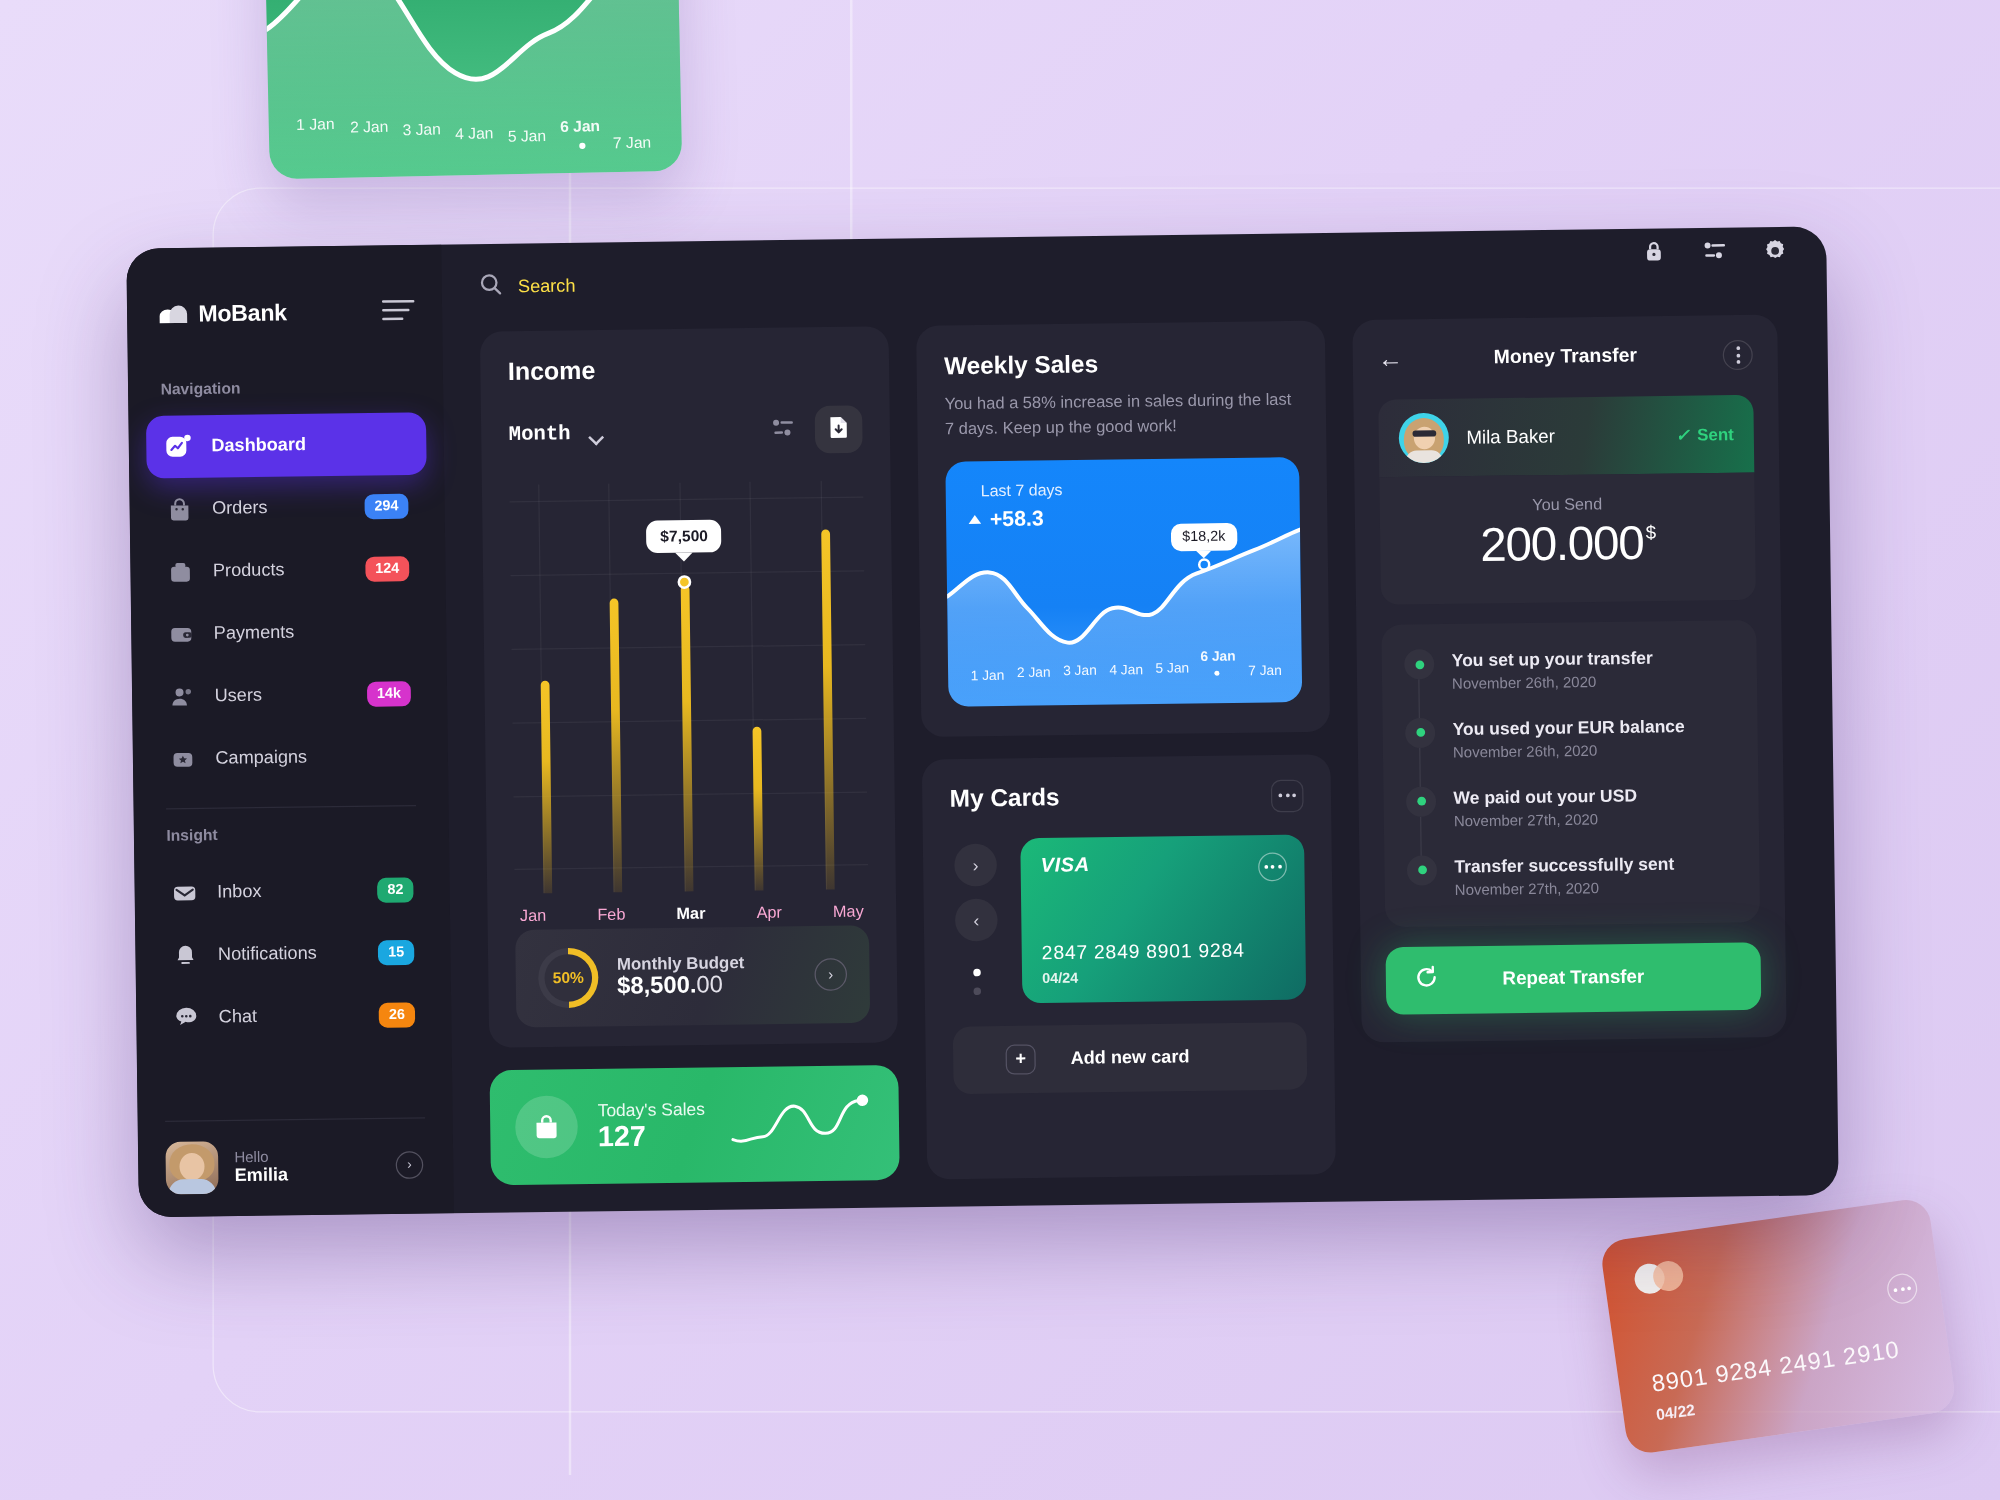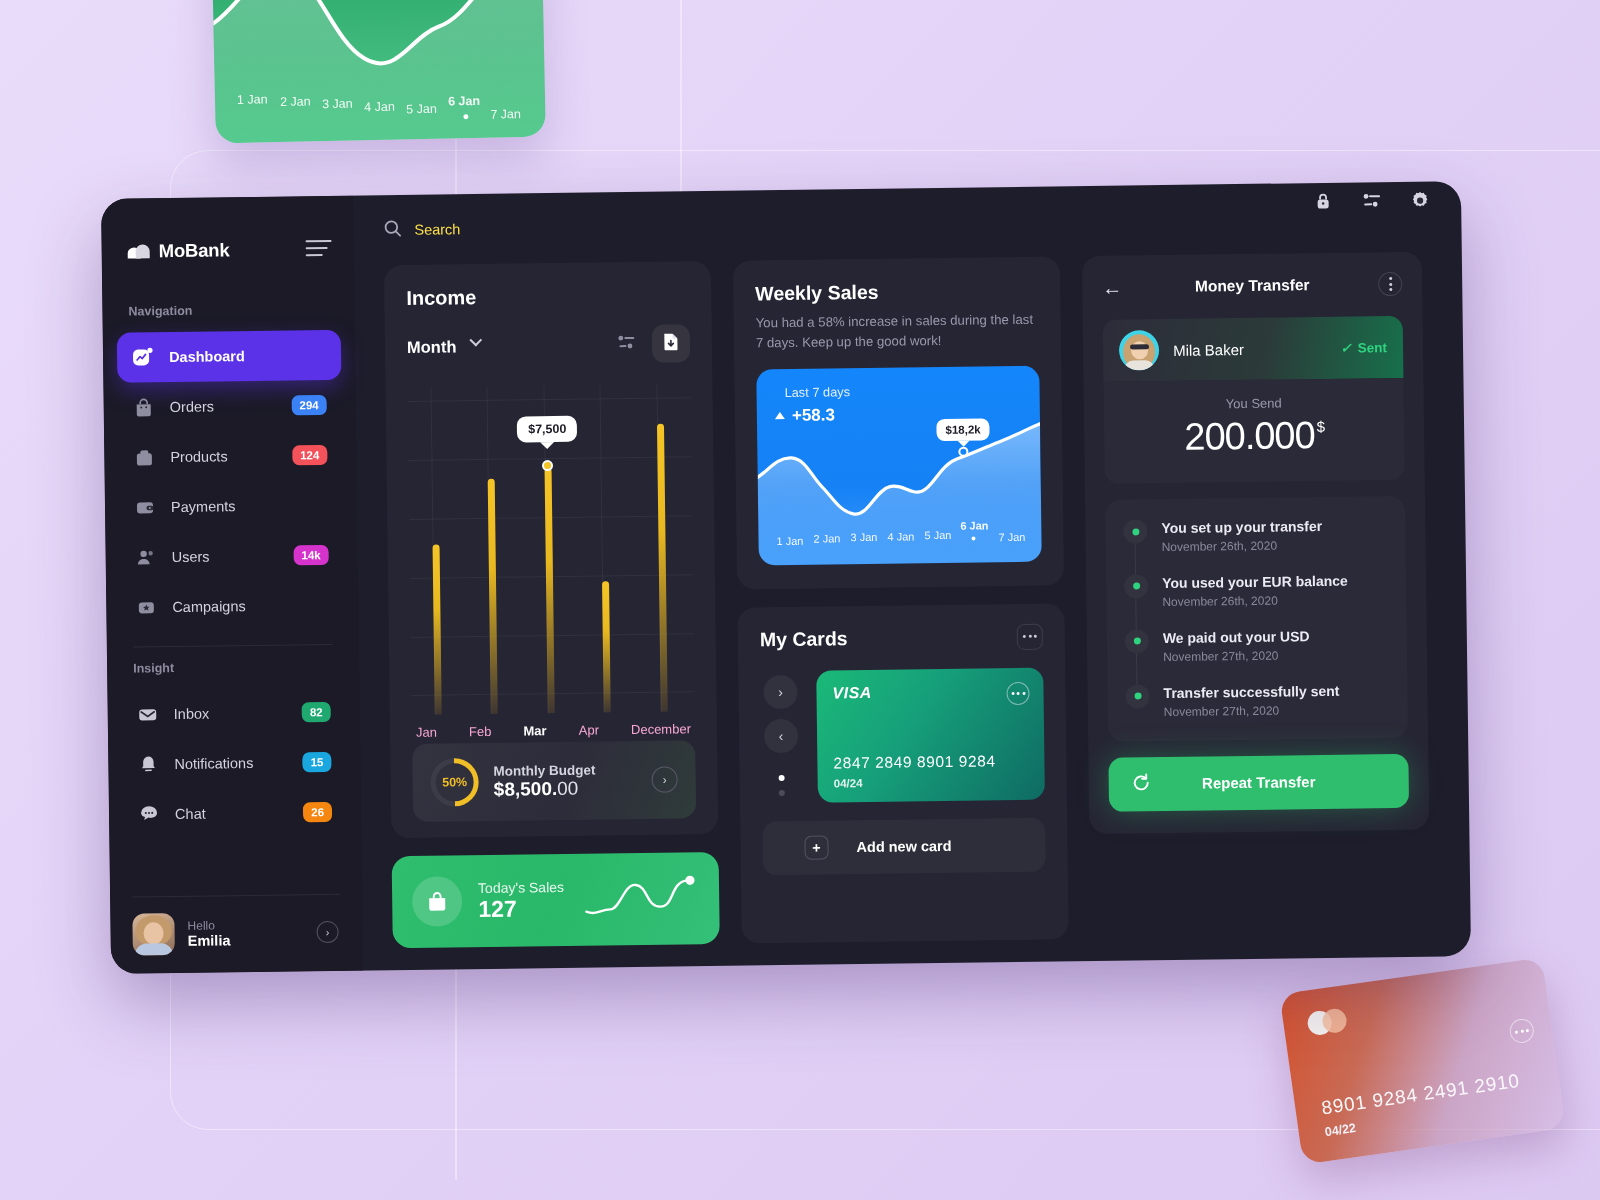--- a/index.html
+++ b/index.html
@@ -121,21 +121,21 @@
   .col-1 { width: 327px; }
   .col-2 { width: 327px; }
   .col-3 { width: 340px; }
 
   .card { background: #262534; border-radius: 18px; }
 
   
   .income { padding: 22px 22px 16px 22px; flex: 1; display: flex; flex-direction: column; min-height: 0; }
   .income-title { color: #fff; font-size: 20px; font-weight: bold; margin-bottom: 18px; }
   .income-ctl { display: flex; align-items: center; margin-bottom: 16px; }
-  .month-sel { color: #fff; font-size: 16.5px; font-weight: bold; display: flex; align-items: flex-start; gap: 14px; }
+  .month-sel { color: #fff; font-size: 16.5px; font-weight: bold; display: flex; align-items: flex-end; gap: 14px; font-family: Liberation Mono, monospace; }
   .caret { width: 9px; height: 9px; border-right: 2px solid #cfcddb; border-bottom: 2px solid #cfcddb; transform: rotate(45deg) translateY(-2px); }
   .income-actions { margin-left: auto; display: flex; align-items: center; gap: 14px; }
   .btn-sq { width: 38px; height: 38px; border-radius: 12px; background: #35343f; display: flex; align-items: center; justify-content: center; }
 
   .bars { position: relative; flex: 1; min-height: 0; margin-top: 6px; }
   .grid-v, .grid-h { position: absolute; background: rgba(255,255,255,.055); }
   .grid-v { width: 1px; top: 0; bottom: 0; }
   .grid-h { height: 1px; left: 0; right: 0; }
   .bar {
     position: absolute; bottom: 0; width: 7px; border-radius: 4px 4px 0 0;
@@ -187,21 +187,21 @@
   .weekly-title { color: #fff; font-size: 19.5px; font-weight: bold; margin-bottom: 8px; }
   .weekly-sub { color: #9a98ab; font-size: 13.2px; line-height: 1.5; margin-bottom: 16px; }
   .blue-card {
     height: 196px; border-radius: 16px; position: relative; overflow: hidden;
     background: linear-gradient(180deg, #1486fb 0%, #1581f5 60%, #3f9cfb 100%);
   }
   .bc-label { position: absolute; left: 28px; top: 16px; color: #e4f0ff; font-size: 12.8px; }
   .bc-val { position: absolute; left: 18px; top: 37px; color: #fff; font-size: 17px; font-weight: bold; display: flex; align-items: center; gap: 7px; }
   .tri { width: 0; height: 0; border-left: 5px solid transparent; border-right: 5px solid transparent; border-bottom: 7px solid #fff; }
   .bc-tip {
-    position: absolute; background: #fff; color: #1c1b26; font-size: 11.5px; font-weight: bold;
+    position: absolute; background: #fff; color: #1c1b26; font-size: 11.5px; font-weight: normal;
     padding: 5px 9px; border-radius: 8px; white-space: nowrap; transform: translateX(-50%);
   }
   .bc-tip::after { content:""; position: absolute; left: 50%; bottom: -6px; margin-left: -6px; border: 6px solid transparent; border-top-color:#fff; border-bottom: 0; }
   .bc-point { position: absolute; width: 10px; height: 10px; border-radius: 50%; background: #1486fb; border: 2.5px solid #fff; transform: translateX(-50%); }
   .bc-days { position: absolute; left: 0; bottom: 10px; width: 100%; height: 34px; }
   .bc-days span { position: absolute; color: rgba(255,255,255,.94); font-size: 11px; white-space: nowrap; }
   .bc-days span.on { font-weight: bold; }
   .bc-dot { position: absolute; width: 4px; height: 4px; border-radius: 50%; background: #fff; }
 
   
@@ -553,21 +553,21 @@
 
             <div class="tooltip" style="left:49.2%; bottom:83%;">$7,500</div>
             <i class="tip-dot" style="left:49.2%; bottom:74%;"></i>
           </div>
 
           <div class="xlabels">
             <span>Jan</span>
             <span>Feb</span>
             <span class="on" style="position:relative">Mar</span>
             <span>Apr</span>
-            <span>December</span>
+            <span>May</span>
           </div>
 
           <div class="budget">
             <span class="ring">
               <span>50%</span>
             </span>
             <span>
               <span class="budget-t" style="display:block">Monthly Budget</span>
               <span class="budget-v" style="display:block"><span>$8,500.</span><em>00</em></span>
             </span>

